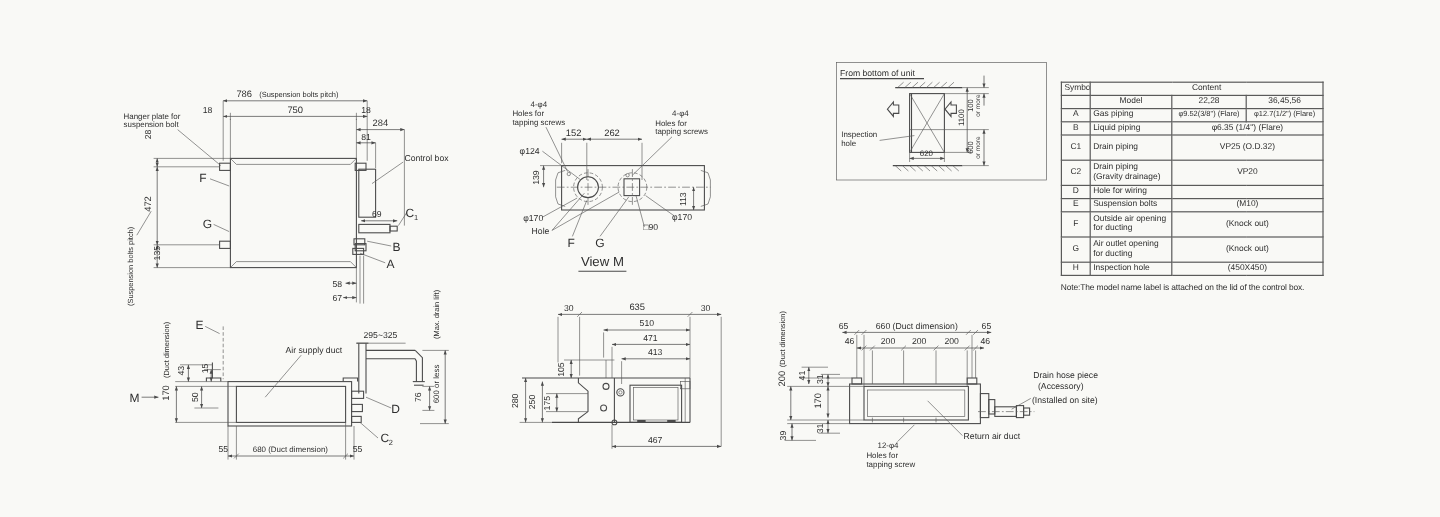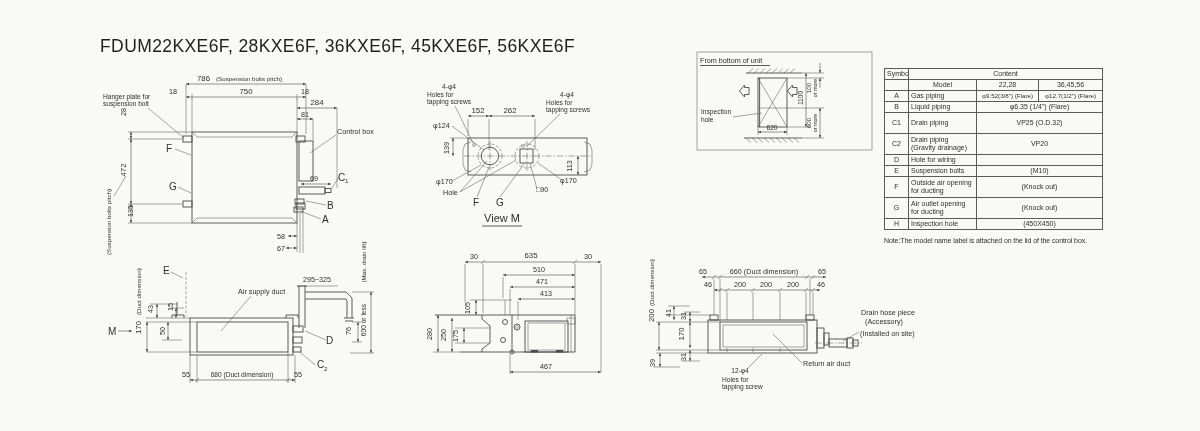--- a/index.html
+++ b/index.html
@@ -23,21 +23,20 @@
   .spec td{border:1px solid #5a5a5a;padding:0 2px;height:10px;line-height:1.15;white-space:pre-line;vertical-align:middle;overflow:hidden}
   .spec .c{text-align:center}
   .spec .v{font-size:6.2px}
   .spec .tall{height:20px}
   .note{margin-top:7px;font-size:7px;white-space:nowrap;letter-spacing:-.1px}
 </style>
 </head>
 <body>
 
 <div class="page">
-  <div class="title">FDUM22KXE6F, 28KXE6F, 36KXE6F, 45KXE6F, 56KXE6F</div>
 
   <svg class="cad" width="1200" height="431" viewBox="0 0 1200 431">
     <defs>
       <marker id="ae" markerWidth="6.5" markerHeight="6" refX="5.8" refY="3" orient="auto">
           <path d="M0,.8 L6,3 L0,5.2 Z" fill="#4a4a4a"></path>
         </marker>
       <marker id="as" markerWidth="6.5" markerHeight="6" refX="0.7" refY="3" orient="auto">
           <path d="M6.5,.8 L.5,3 L6.5,5.2 Z" fill="#4a4a4a"></path>
         </marker>
     </defs>

